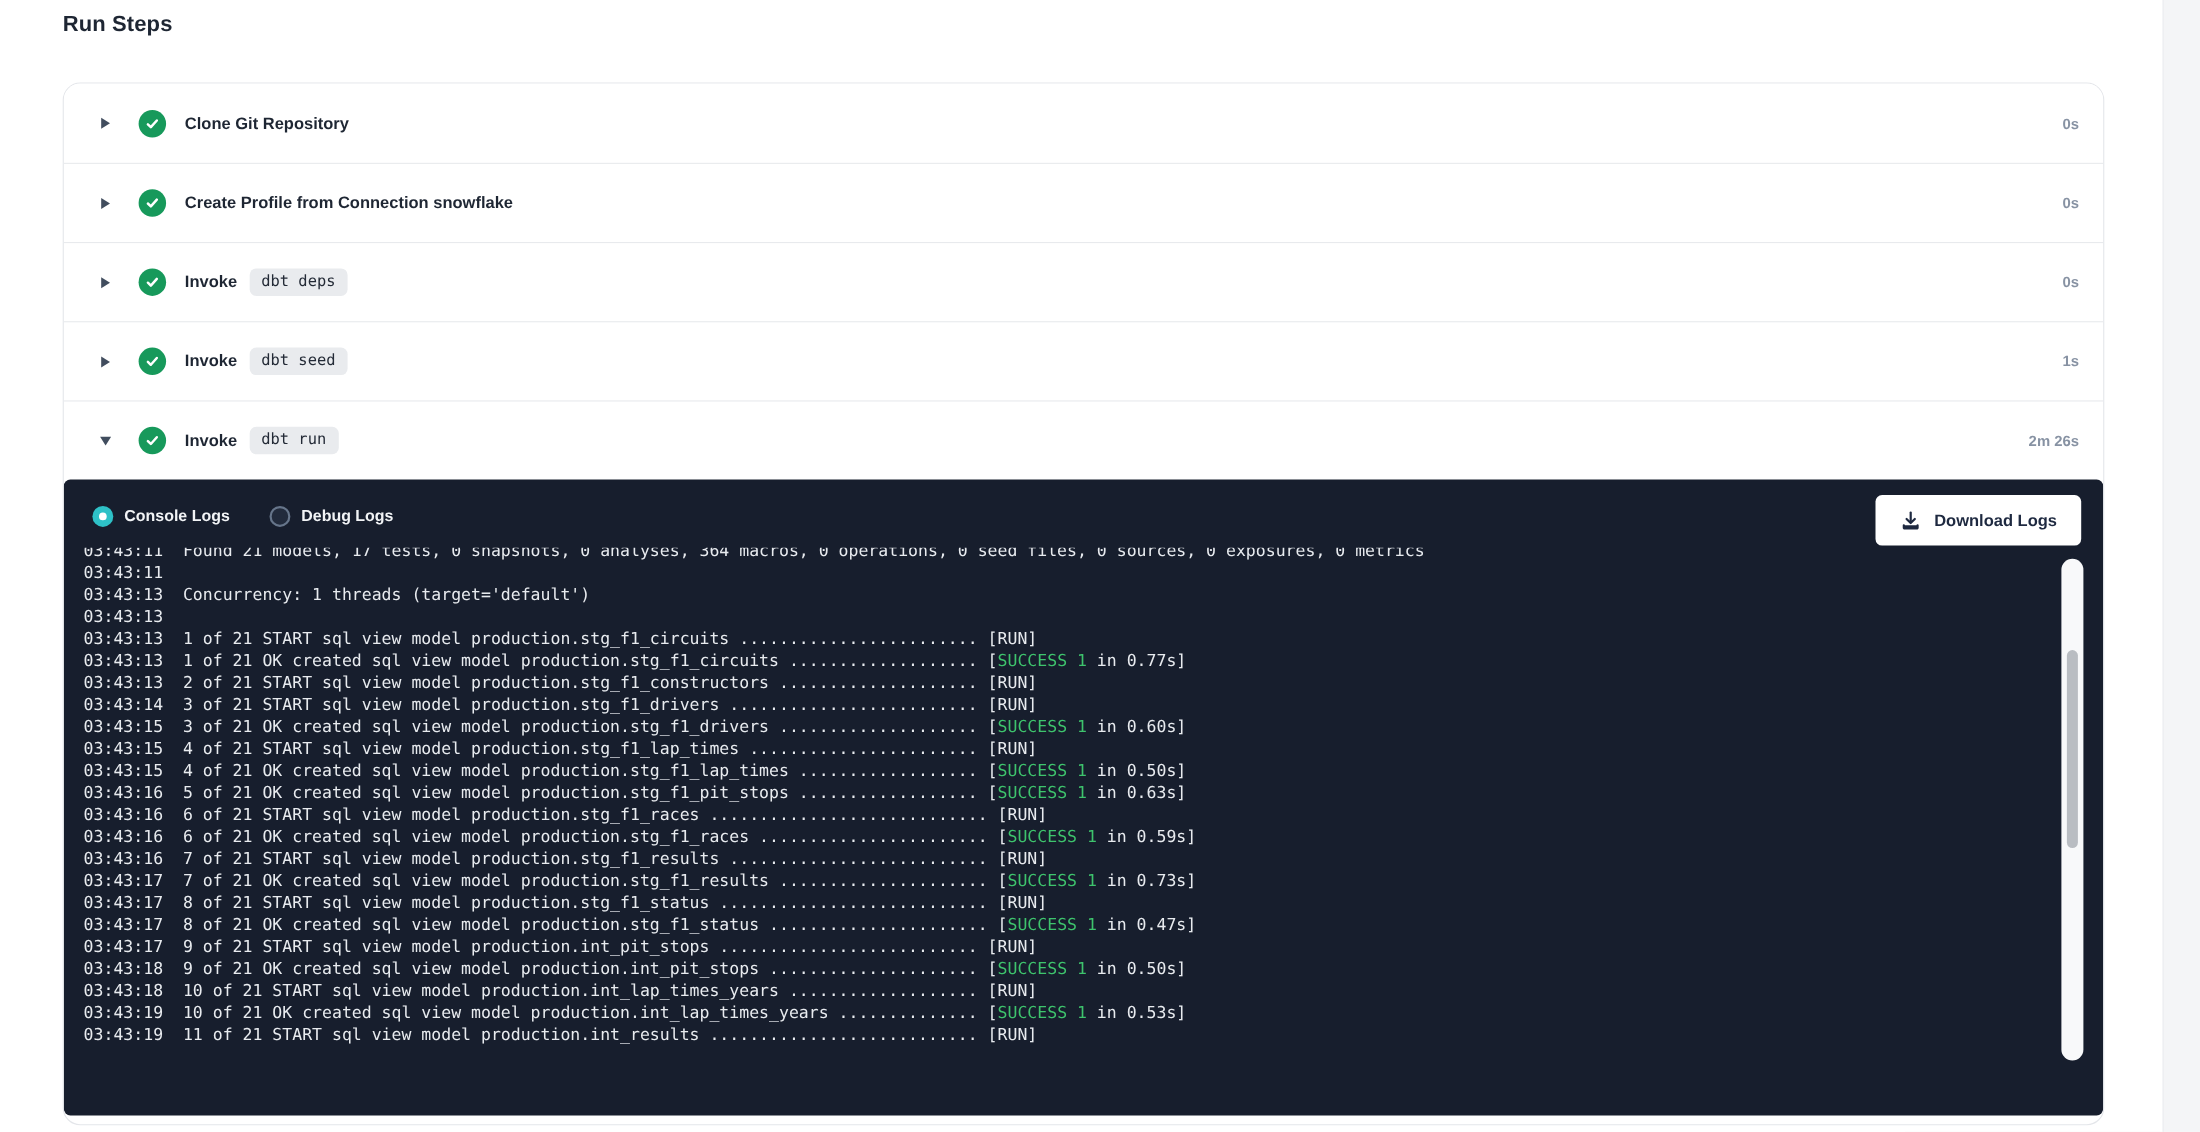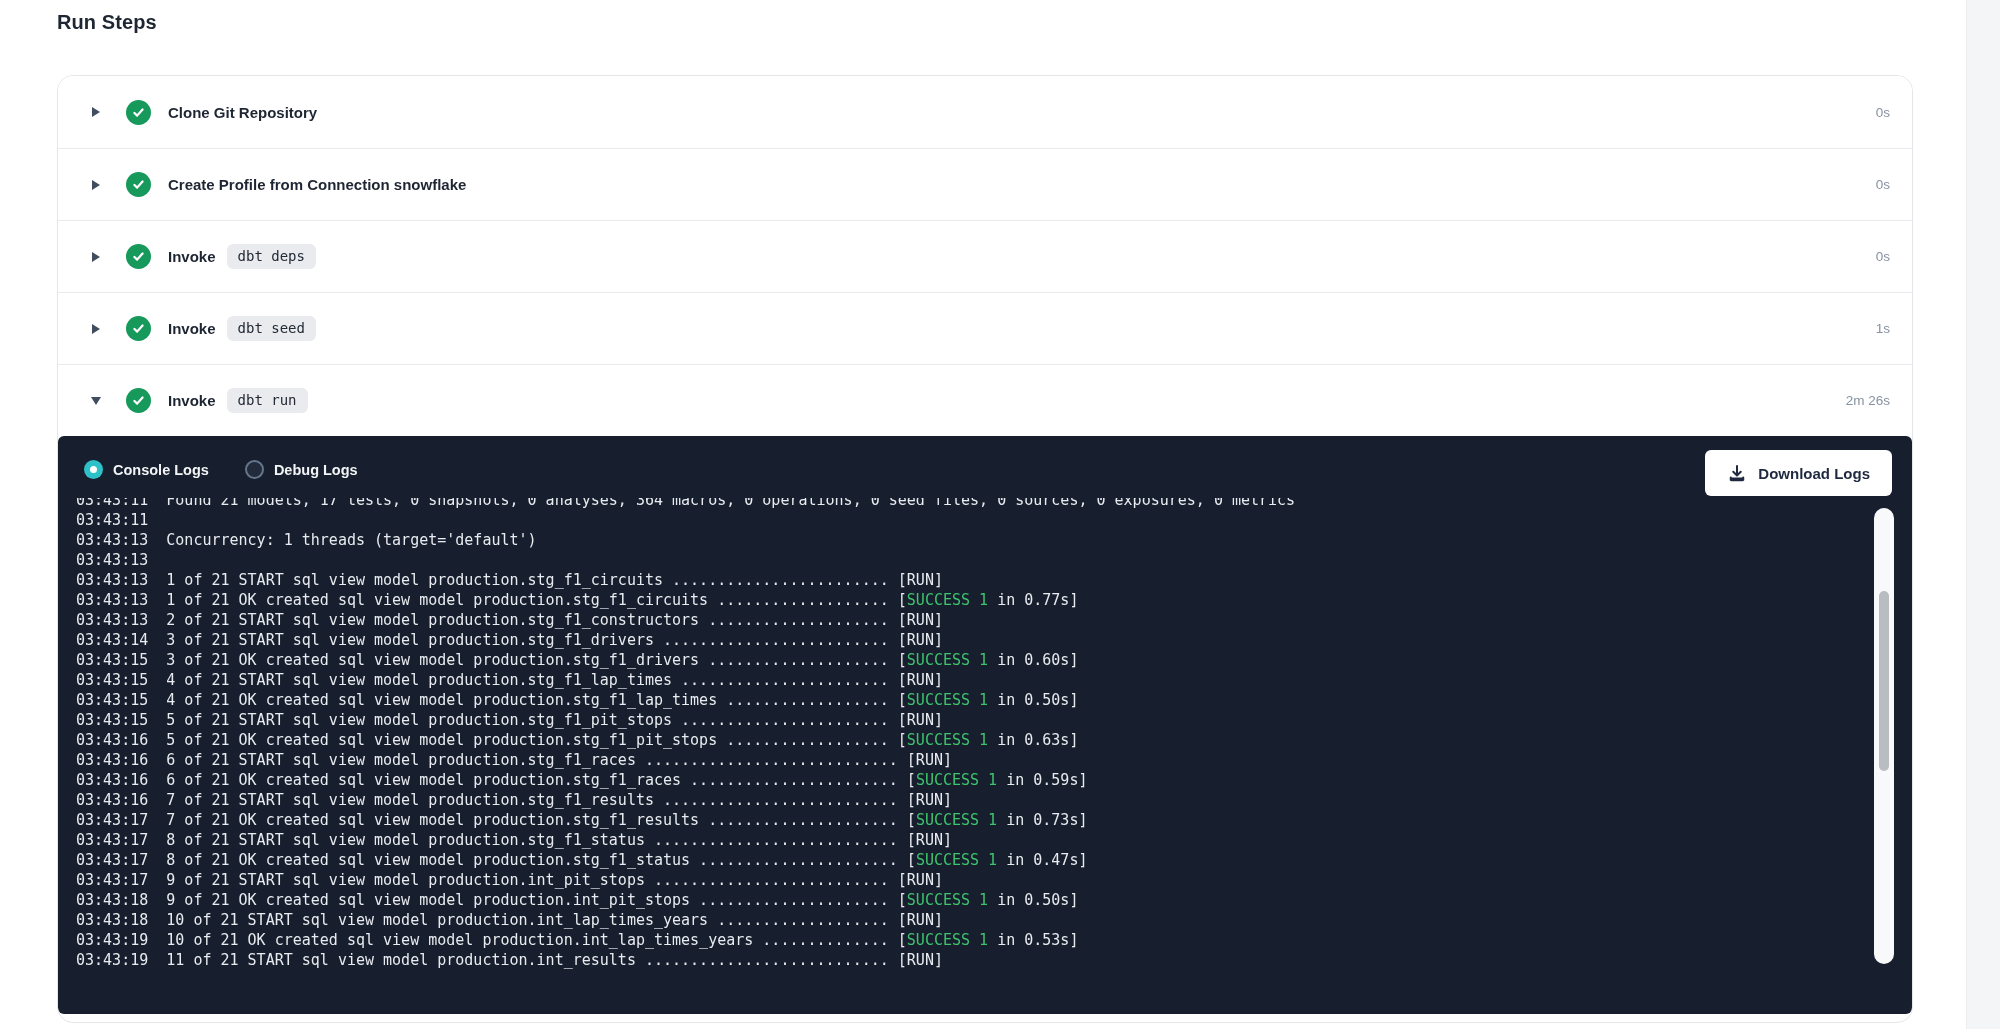--- a/index.html
+++ b/index.html
@@ -27,21 +27,21 @@
   .caret-down { width: 0; height: 0; border-left: 5.5px solid transparent;
     border-right: 5.5px solid transparent; border-top: 8px solid #414d5e; }
 
   .check-circle { width: 25px; height: 25px; border-radius: 50%; background: #17995b;
     display: flex; align-items: center; justify-content: center; margin-right: 17px; flex: none; }
   .check-circle svg { width: 15px; height: 15px; }
 
   .step-label { font-size: 15px; font-weight: 700; color: #1e2633; }
   .code-badge { margin-left: 11px; background: #e9ebee; color: #232a36; border-radius: 6px;
     padding: 4px 11px 5px; font-family: "DejaVu Sans Mono", monospace; font-size: 14px; }
-  .duration { margin-left: auto; font-size: 13.5px; color: #8792a3; }
+  .duration { margin-left: auto; font-size: 13.5px; color: #8792a3; font-weight: bold; }
 
   .console { position: relative; width: 100%; height: 578px; background: #171e2d;
     border-radius: 6px; overflow: hidden; }
 
   .tabs { position: absolute; top: 24px; left: 26px; display: flex; align-items: flex-end;
     column-gap: 36px; }
   .radio-opt { display: flex; align-items: center; gap: 10px; cursor: pointer; }
   .radio-circle { width: 19px; height: 19px; border-radius: 50%; flex: none;
     display: flex; align-items: center; justify-content: center; }
   .radio-circle.on { background: #2ec1c7; }
@@ -171,21 +171,20 @@
             <div class="log-line"><span>03:43:11</span></div>
             <div class="log-line"><span>03:43:13  Concurrency: 1 threads (target='default')</span></div>
             <div class="log-line"><span>03:43:13</span></div>
             <div class="log-line"><span>03:43:13  1 of 21 START sql view model production.stg_f1_circuits ........................</span><span> </span><span>[RUN]</span></div>
             <div class="log-line"><span>03:43:13  1 of 21 OK created sql view model production.stg_f1_circuits ...................</span><span> </span><span>[</span><span class="green">SUCCESS 1</span><span> in 0.77s]</span></div>
             <div class="log-line"><span>03:43:13  2 of 21 START sql view model production.stg_f1_constructors ....................</span><span> </span><span>[RUN]</span></div>
             <div class="log-line"><span>03:43:14  3 of 21 START sql view model production.stg_f1_drivers .........................</span><span> </span><span>[RUN]</span></div>
             <div class="log-line"><span>03:43:15  3 of 21 OK created sql view model production.stg_f1_drivers ....................</span><span> </span><span>[</span><span class="green">SUCCESS 1</span><span> in 0.60s]</span></div>
             <div class="log-line"><span>03:43:15  4 of 21 START sql view model production.stg_f1_lap_times .......................</span><span> </span><span>[RUN]</span></div>
             <div class="log-line"><span>03:43:15  4 of 21 OK created sql view model production.stg_f1_lap_times ..................</span><span> </span><span>[</span><span class="green">SUCCESS 1</span><span> in 0.50s]</span></div>
-            <div class="log-line"><span>03:43:15  5 of 21 START sql view model production.stg_f1_pit_stops .......................</span><span> </span><span>[RUN]</span></div>
             <div class="log-line"><span>03:43:16  5 of 21 OK created sql view model production.stg_f1_pit_stops ..................</span><span> </span><span>[</span><span class="green">SUCCESS 1</span><span> in 0.63s]</span></div>
             <div class="log-line"><span>03:43:16  6 of 21 START sql view model production.stg_f1_races ............................</span><span> </span><span>[RUN]</span></div>
             <div class="log-line"><span>03:43:16  6 of 21 OK created sql view model production.stg_f1_races .......................</span><span> </span><span>[</span><span class="green">SUCCESS 1</span><span> in 0.59s]</span></div>
             <div class="log-line"><span>03:43:16  7 of 21 START sql view model production.stg_f1_results ..........................</span><span> </span><span>[RUN]</span></div>
             <div class="log-line"><span>03:43:17  7 of 21 OK created sql view model production.stg_f1_results .....................</span><span> </span><span>[</span><span class="green">SUCCESS 1</span><span> in 0.73s]</span></div>
             <div class="log-line"><span>03:43:17  8 of 21 START sql view model production.stg_f1_status ...........................</span><span> </span><span>[RUN]</span></div>
             <div class="log-line"><span>03:43:17  8 of 21 OK created sql view model production.stg_f1_status ......................</span><span> </span><span>[</span><span class="green">SUCCESS 1</span><span> in 0.47s]</span></div>
             <div class="log-line"><span>03:43:17  9 of 21 START sql view model production.int_pit_stops ..........................</span><span> </span><span>[RUN]</span></div>
             <div class="log-line"><span>03:43:18  9 of 21 OK created sql view model production.int_pit_stops .....................</span><span> </span><span>[</span><span class="green">SUCCESS 1</span><span> in 0.50s]</span></div>
             <div class="log-line"><span>03:43:18  10 of 21 START sql view model production.int_lap_times_years ...................</span><span> </span><span>[RUN]</span></div>

